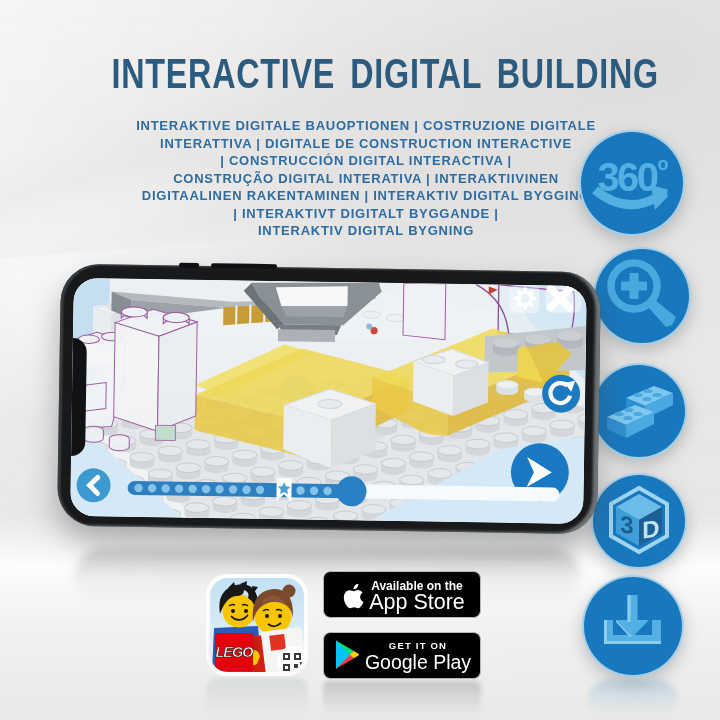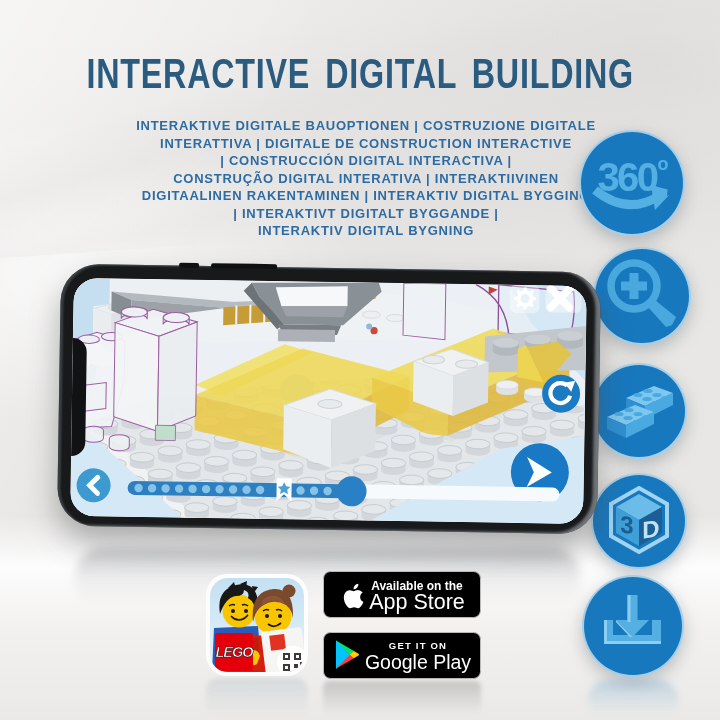--- a/index.html
+++ b/index.html
@@ -25,21 +25,21 @@
       linear-gradient(168deg, rgba(255,255,255,0) 36%, rgba(225,223,221,.35) 47%, rgba(255,255,255,0) 58%),
       linear-gradient(172deg, rgba(255,255,255,0) 60%, rgba(228,226,224,.3) 70%, rgba(255,255,255,0) 80%);
     transform:rotate(-4deg);"></div>
 
   <div class="abs" style="left:0;top:515px;width:720px;height:205px;
     background:linear-gradient(180deg, rgba(255,255,255,0) 0%, rgba(255,255,255,.9) 25%, #f2f1ef 55%, #eae9e7 100%);"></div>
 
   <div class="abs" style="left:75px;top:548px;width:505px;height:60px;border-radius:28px;
     background:linear-gradient(180deg, rgba(105,110,115,.34), rgba(150,153,156,.1) 55%, rgba(160,163,166,0));filter:blur(5px);"></div>
 
-  <div class="abs" style="left:0;top:50px;width:648px;text-align:left;">
+  <div class="abs" style="left:0;top:50px;width:648px;text-align:left;padding-left:25px;">
     <span style="display:inline-block;transform:scaleX(.76);transform-origin:center;
       font-size:42.5px;font-weight:bold;letter-spacing:1px;word-spacing:7px;color:#2b5c80;white-space:nowrap;">INTERACTIVE DIGITAL BUILDING</span>
   </div>
 
   <div class="abs" style="left:6px;top:117px;width:720px;text-align:center;
     font-size:13.0px;font-weight:bold;line-height:17.5px;letter-spacing:0.75px;color:#2d6ba3;">
     INTERAKTIVE DIGITALE BAUOPTIONEN | COSTRUZIONE DIGITALE<br>
     INTERATTIVA | DIGITALE DE CONSTRUCTION INTERACTIVE<br>
     | CONSTRUCCIÓN DIGITAL INTERACTIVA |<br>
     CONSTRUÇÃO DIGITAL INTERATIVA | INTERAKTIIVINEN<br>

